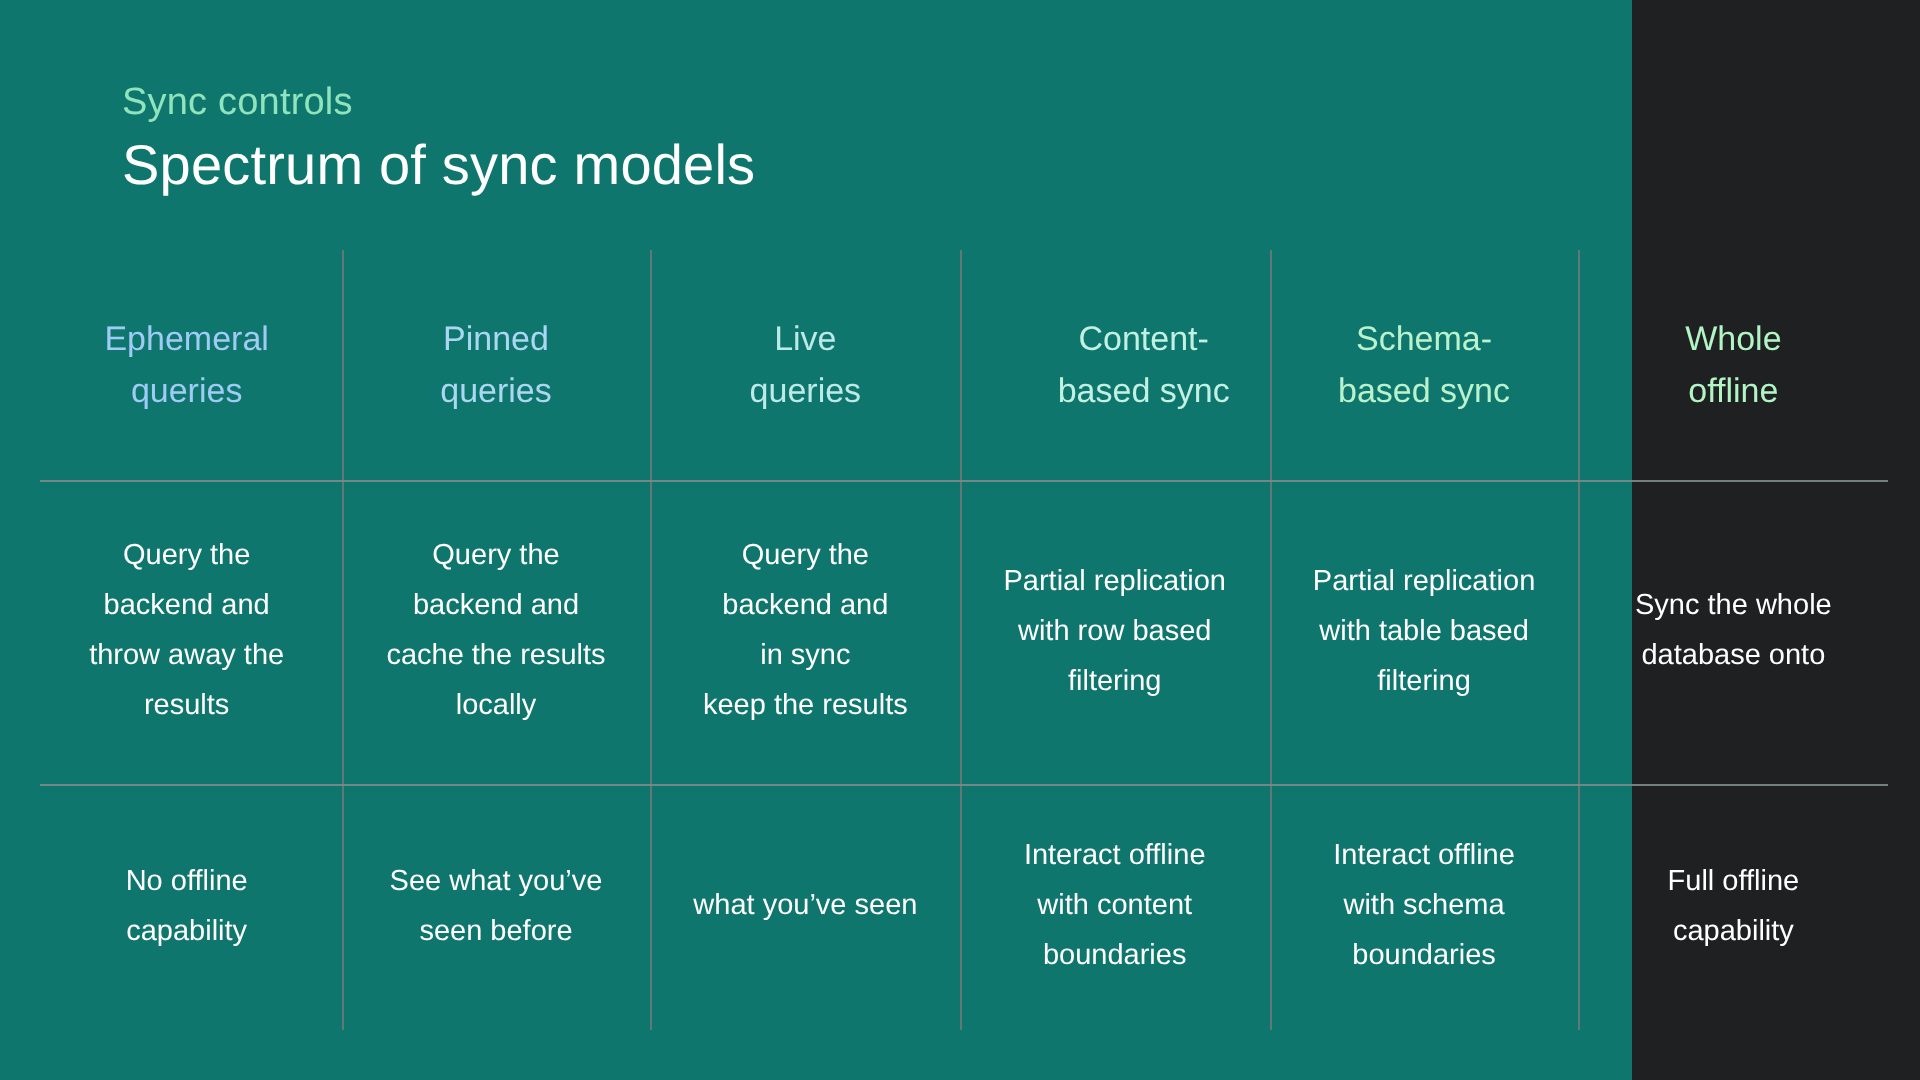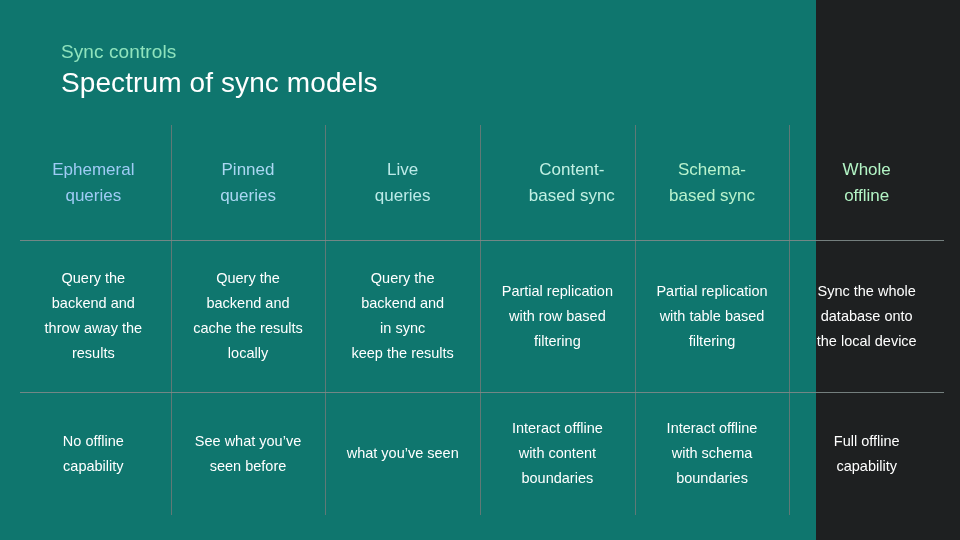--- a/index.html
+++ b/index.html
@@ -248,21 +248,20 @@
           <div class="cell cell-head" style="color: rgb(179, 244, 197);">
             <div>
               <span>Whole</span>
               <span>offline</span>
             </div>
           </div>
           <div class="cell cell-mid">
             <div>
               <span>Sync the whole</span>
               <span>database onto</span>
-              <span>the local device</span>
             </div>
           </div>
           <div class="cell cell-bot">
             <div>
               <span>Full offline</span>
               <span>capability</span>
             </div>
           </div>
         </div>
       </div>

